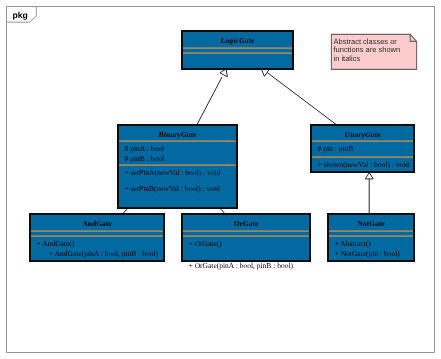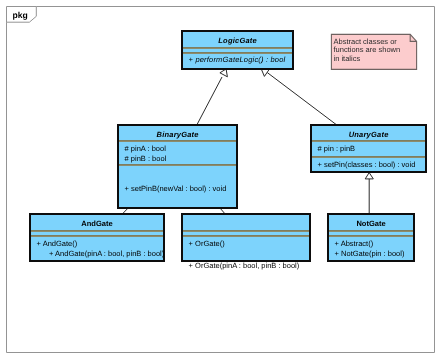--- a/index.html
+++ b/index.html
@@ -3,22 +3,22 @@
 <meta charset="utf-8">
 <style>
   html,body{margin:0;padding:0;background:#ffffff;}
   body{width:441px;height:359px;overflow:hidden;font-family:"Liberation Sans",sans-serif;
        -webkit-font-smoothing:antialiased;text-rendering:geometricPrecision;}
   #stage{position:relative;width:441px;height:359px;background:#fff;filter:opacity(1);}
   svg.lay{position:absolute;left:0;top:0;width:441px;height:359px;}
 
   .pkglabel{position:absolute;font-size:8.6px;font-weight:bold;color:#000;}
 
-  .cls{position:absolute;box-sizing:border-box;background:#7dd3fc;
-       border:2px solid #0d0d0d;}
+  .cls{position:absolute;box-sizing:border-box;background:#0369a1;
+       border:2px solid #0d0d0d;font-family:Liberation Serif, serif;}
   .cls .title{width:100%;text-align:center;font-size:7.5px;font-weight:bold;color:#000;}
   .cls .row{font-size:7.5px;color:#000;white-space:nowrap;}
   .ital{font-style:italic;}
   .row.ital{letter-spacing:0.18px;}
   .title.ital{letter-spacing:0.22px;text-indent:0.22px;}
 
   .note{position:absolute;box-sizing:border-box;}
   .note .ntext{position:absolute;font-size:7.5px;color:#2b2b2b;line-height:8.6px;white-space:nowrap;}
 </style>
 </head>
@@ -64,45 +64,46 @@
       <div>functions are shown</div>
       <div>in italics</div>
     </div>
   </div>
 
   <div id="classlayer">
       <div class="cls" style="left: 181px; top: 30px; width: 113px; height: 40px;">
         <div class="title ital" style="position: absolute; left: 0px; top: 3.5px;">LogicGate</div>
         <div style="position: absolute; left: 0px; right: 0px; top: 15px; height: 2px; background: linear-gradient(rgb(141, 140, 110) 0%, rgb(111, 110, 80) 50%, rgb(169, 168, 136) 100%);"></div>
         <div style="position: absolute; left: 0px; right: 0px; top: 20px; height: 2px; background: linear-gradient(rgb(141, 140, 110) 0%, rgb(111, 110, 80) 50%, rgb(169, 168, 136) 100%);"></div>
-        <div class="row ital" style="position: absolute; left: 5.6px; top: 23px;">+ performGateLogic() : bool</div>
       </div>
       <div class="cls" style="left: 117px; top: 124px; width: 121px; height: 85px;">
         <div class="title ital" style="position: absolute; left: 0px; top: 3.5px;">BinaryGate</div>
         <div style="position: absolute; left: 0px; right: 0px; top: 14px; height: 2px; background: linear-gradient(rgb(141, 140, 110) 0%, rgb(111, 110, 80) 50%, rgb(169, 168, 136) 100%);"></div>
         <div style="position: absolute; left: 0px; right: 0px; top: 38px; height: 2px; background: linear-gradient(rgb(141, 140, 110) 0%, rgb(111, 110, 80) 50%, rgb(169, 168, 136) 100%);"></div>
         <div class="row" style="position: absolute; left: 5.6px; top: 17.6px;"># pinA : bool</div>
         <div class="row" style="position: absolute; left: 5.6px; top: 27.6px;"># pinB : bool</div>
+        <div class="row" style="position: absolute; left: 5.6px; top: 42.3px;">+ setPinA(newVal : bool) : void</div>
         <div class="row" style="position: absolute; left: 5.6px; top: 58px;">+ setPinB(newVal : bool) : void</div>
       </div>
-      <div class="cls" style="left: 310px; top: 124px; width: 117px; height: 49px;">
+      <div class="cls" style="left: 310px; top: 124px; width: 105px; height: 49px;">
         <div class="title ital" style="position: absolute; left: 0px; top: 3.5px;">UnaryGate</div>
         <div style="position: absolute; left: 0px; right: 0px; top: 14px; height: 2px; background: linear-gradient(rgb(141, 140, 110) 0%, rgb(111, 110, 80) 50%, rgb(169, 168, 136) 100%);"></div>
         <div style="position: absolute; left: 0px; right: 0px; top: 30px; height: 2px; background: linear-gradient(rgb(141, 140, 110) 0%, rgb(111, 110, 80) 50%, rgb(169, 168, 136) 100%);"></div>
         <div class="row" style="position: absolute; left: 5.6px; top: 17.6px;"># pin : pinB</div>
-        <div class="row" style="position: absolute; left: 5.6px; top: 34.3px;">+ setPin(classes : bool) : void</div>
+        <div class="row" style="position: absolute; left: 5.6px; top: 34.3px;">+ shown(newVal : bool) : void</div>
       </div>
       <div class="cls" style="left: 29px; top: 213px; width: 136px; height: 49px;">
         <div class="title" style="position: absolute; left: 0px; top: 3.6px;">AndGate</div>
         <div style="position: absolute; left: 0px; right: 0px; top: 14.5px; height: 2px; background: linear-gradient(rgb(141, 140, 110) 0%, rgb(111, 110, 80) 50%, rgb(169, 168, 136) 100%);"></div>
         <div style="position: absolute; left: 0px; right: 0px; top: 19.5px; height: 2px; background: linear-gradient(rgb(141, 140, 110) 0%, rgb(111, 110, 80) 50%, rgb(169, 168, 136) 100%);"></div>
         <div class="row" style="position: absolute; left: 5.6px; top: 24.2px;">+ AndGate()</div>
         <div class="row" style="position: absolute; left: 18px; top: 34.2px;">+ AndGate(pinA : bool, pinB : bool)</div>
       </div>
       <div class="cls" style="left: 181px; top: 213px; width: 130px; height: 49px;">
+        <div class="title" style="position: absolute; left: 0px; top: 3.6px;">OrGate</div>
         <div style="position: absolute; left: 0px; right: 0px; top: 14.5px; height: 2px; background: linear-gradient(rgb(141, 140, 110) 0%, rgb(111, 110, 80) 50%, rgb(169, 168, 136) 100%);"></div>
         <div style="position: absolute; left: 0px; right: 0px; top: 19.5px; height: 2px; background: linear-gradient(rgb(141, 140, 110) 0%, rgb(111, 110, 80) 50%, rgb(169, 168, 136) 100%);"></div>
         <div class="row" style="position: absolute; left: 5.6px; top: 24.2px;">+ OrGate()</div>
         <div class="row" style="position: absolute; left: 5.6px; top: 34.2px; margin-top: 12px;">+ OrGate(pinA : bool, pinB : bool)</div>
       </div>
       <div class="cls" style="left: 327px; top: 213px; width: 88px; height: 49px;">
         <div class="title" style="position: absolute; left: 0px; top: 3.6px;">NotGate</div>
         <div style="position: absolute; left: 0px; right: 0px; top: 14.5px; height: 2px; background: linear-gradient(rgb(141, 140, 110) 0%, rgb(111, 110, 80) 50%, rgb(169, 168, 136) 100%);"></div>
         <div style="position: absolute; left: 0px; right: 0px; top: 19.5px; height: 2px; background: linear-gradient(rgb(141, 140, 110) 0%, rgb(111, 110, 80) 50%, rgb(169, 168, 136) 100%);"></div>
         <div class="row" style="position: absolute; left: 5.6px; top: 24.2px;">+ Abstract()</div>

